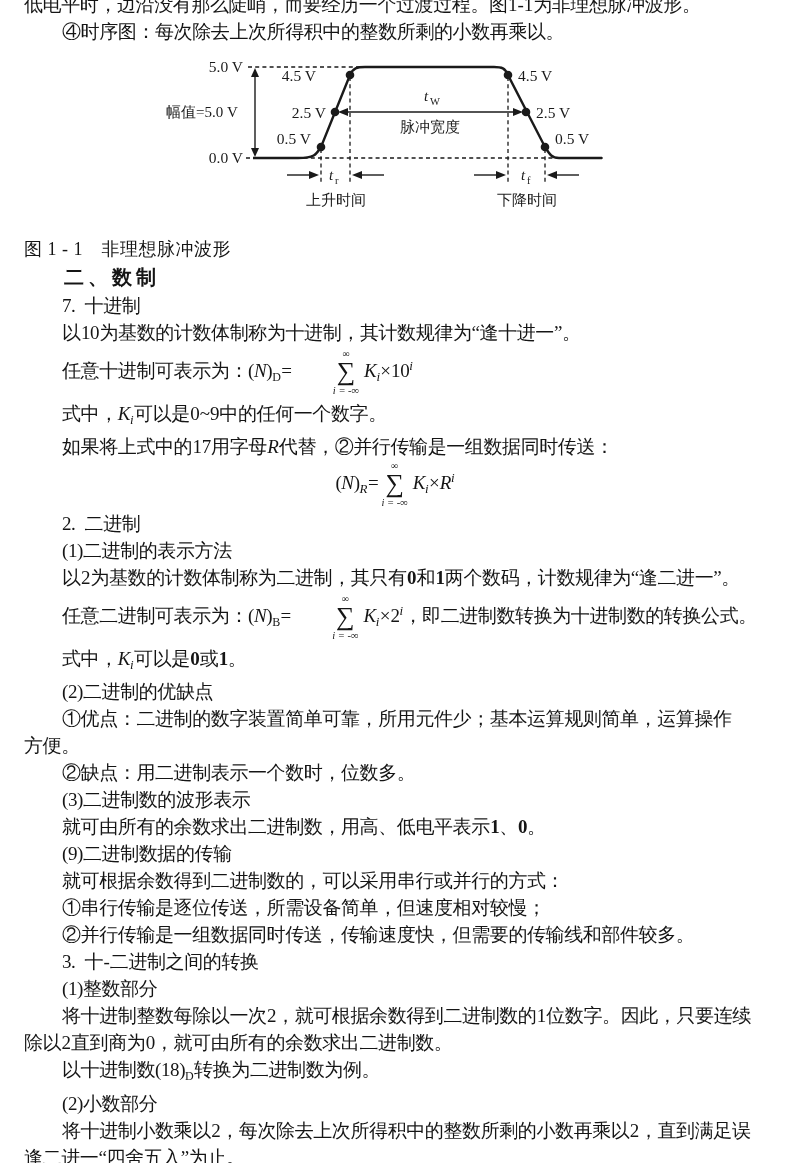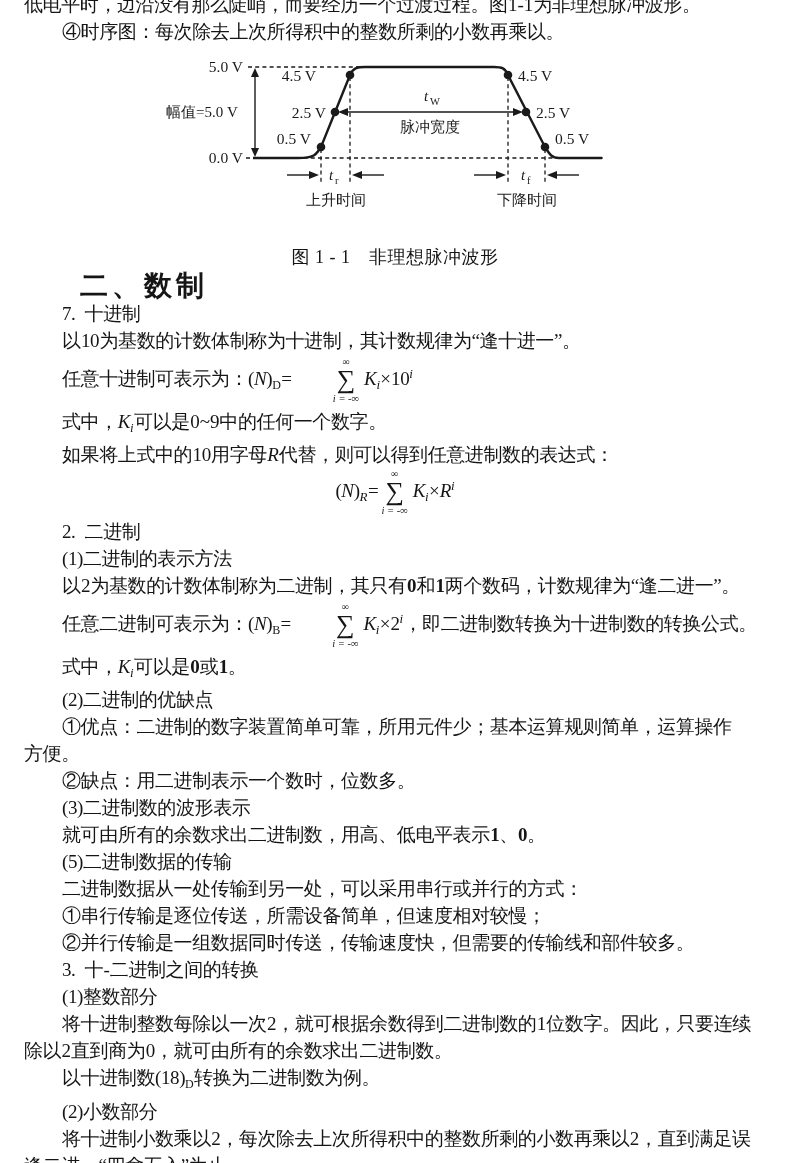--- a/index.html
+++ b/index.html
@@ -8,37 +8,37 @@
     font-family:"Liberation Serif","DejaVu Serif",serif;
     overflow:hidden;
   }
   .content{padding:0 24px 0 24px;}
   .para{
     font-size:19px;line-height:27px;white-space:nowrap;
     letter-spacing:-0.4px;word-spacing:-4px;
   }
   .para.cut{margin-top:-9px;}
   .para.indent{text-indent:2em;}
-  .para.heading{font-weight:bold;letter-spacing:4px;line-height:29px;font-size:28px;font-family:Liberation Serif, serif;}
+  .para.heading{font-weight:bold;letter-spacing:4px;line-height:29px;font-size:20px;font-family:Liberation Serif, serif;}
   .para.formula{padding:3px 0;}
   .para.center{text-align:center;text-indent:0;padding:1px 0;}
   .seg-b{font-weight:bold;}
   .seg-mi{font-style:italic;font-family:"Liberation Serif","DejaVu Serif",serif;}
   .seg-mr{font-family:"Liberation Serif","DejaVu Serif",serif;}
   .seg-sub{font-size:12px;vertical-align:-4px;letter-spacing:0;}
   .seg-subi{font-size:13px;vertical-align:-4px;font-style:italic;letter-spacing:0;}
   .seg-supi{font-size:13px;vertical-align:7px;font-style:italic;letter-spacing:0;}
   .sum{display:inline-flex;flex-direction:column;align-items:center;
        vertical-align:middle;margin:0 5px 0 3px;letter-spacing:0;word-spacing:0;}
   .sum-top{font-size:10px;line-height:10px;}
   .sum-sigma{font-size:26px;line-height:26px;}
   .sum-bot{font-size:10.5px;line-height:12px;font-style:italic;white-space:pre;}
   .fig{margin:12px 0 0 134px;text-decoration:underline;}
   .caption{
-    text-align:center;font-size:18px;line-height:28px;margin-top:24px;
+    font-size:18px;line-height:28px;margin-top:16px;
     letter-spacing:0.5px;
   }
   
   .wave{fill:none;stroke:#1a1a1a;stroke-width:2.4;}
   .dash{stroke:#1a1a1a;stroke-width:1.3;stroke-dasharray:4 3.2;fill:none;}
   .thin{stroke:#1a1a1a;stroke-width:1.4;fill:none;}
   .ah{fill:#1a1a1a;stroke:none;}
   .dot{fill:#1a1a1a;stroke:none;}
   .fv{font-family:"Liberation Serif","DejaVu Serif",serif;font-size:15.5px;fill:#1a1a1a;}
   .fzh{font-family:"Liberation Serif","DejaVu Serif",serif;font-size:15px;fill:#1a1a1a;}
@@ -133,43 +133,43 @@
   <div id="body-container">
       <div class="para indent heading"><span>二、数制</span></div>
       <div class="para indent"><span>7. 十进制</span></div>
       <div class="para indent"><span>以 10 为基数的计数体制称为十进制，其计数规律为“逢十进一”。</span></div>
       <div class="para indent formula"><span>任意十进制可表示为：</span><span class="seg-mr">(</span><span class="seg-mi">N</span><span class="seg-mr">)</span><span class="seg-sub">D</span><span class="seg-mr"> = </span><span class="sum">
           <span class="sum-top">∞</span>
           <span class="sum-sigma">∑</span>
           <span class="sum-bot">i = -∞</span>
         </span><span class="seg-mi">K</span><span class="seg-subi">i</span><span class="seg-mr"> × </span><span class="seg-mr">10</span><span class="seg-supi">i</span></div>
       <div class="para indent"><span>式中，</span><span class="seg-mi">K</span><span class="seg-subi">i</span><span> 可以是 0 ~ 9 中的任何一个数字。</span></div>
-      <div class="para indent"><span>如果将上式中的 10 用字母 </span><span class="seg-mi">R</span><span> 代替，则可以得到任意进制数的表达式：</span></div>
+      <div class="para indent"><span>如果将上式中的 17 用字母 </span><span class="seg-mi">R</span><span> 代替，②并行传输是一组数据同时传送：</span></div>
       <div class="para center formula"><span class="seg-mr">(</span><span class="seg-mi">N</span><span class="seg-mr">)</span><span class="seg-subi">R</span><span class="seg-mr"> = </span><span class="sum">
           <span class="sum-top">∞</span>
           <span class="sum-sigma">∑</span>
           <span class="sum-bot">i = -∞</span>
         </span><span class="seg-mi">K</span><span class="seg-subi">i</span><span class="seg-mr"> × </span><span class="seg-mi">R</span><span class="seg-supi">i</span></div>
       <div class="para indent"><span>2. 二进制</span></div>
       <div class="para indent"><span>(1)二进制的表示方法</span></div>
       <div class="para indent"><span>以 2 为基数的计数体制称为二进制，其只有 </span><span class="seg-b">0</span><span> 和 </span><span class="seg-b">1</span><span> 两个数码，计数规律为“逢二进一”。</span></div>
       <div class="para indent formula"><span>任意二进制可表示为：</span><span class="seg-mr">(</span><span class="seg-mi">N</span><span class="seg-mr">)</span><span class="seg-sub">B</span><span class="seg-mr"> = </span><span class="sum">
           <span class="sum-top">∞</span>
           <span class="sum-sigma">∑</span>
           <span class="sum-bot">i = -∞</span>
         </span><span class="seg-mi">K</span><span class="seg-subi">i</span><span class="seg-mr"> × </span><span class="seg-mr">2</span><span class="seg-supi">i</span><span> ，即二进制数转换为十进制数的转换公式。</span></div>
       <div class="para indent"><span>式中，</span><span class="seg-mi">K</span><span class="seg-subi">i</span><span> 可以是 </span><span class="seg-b">0</span><span> 或 </span><span class="seg-b">1</span><span>。</span></div>
       <div class="para indent"><span>(2)二进制的优缺点</span></div>
       <div class="para indent"><span>①优点：二进制的数字装置简单可靠，所用元件少；基本运算规则简单，运算操作</span></div>
       <div class="para"><span>方便。</span></div>
       <div class="para indent"><span>②缺点：用二进制表示一个数时，位数多。</span></div>
       <div class="para indent"><span>(3)二进制数的波形表示</span></div>
       <div class="para indent"><span>就可由所有的余数求出二进制数，用高、低电平表示 </span><span class="seg-b">1</span><span>、</span><span class="seg-b">0</span><span>。</span></div>
-      <div class="para indent"><span>(5)二进制数据的传输</span></div>
-      <div class="para indent"><span>二进制数据从一处传输到另一处，可以采用串行或并行的方式：</span></div>
+      <div class="para indent"><span>(9)二进制数据的传输</span></div>
+      <div class="para indent"><span>就可根据余数得到二进制数的，可以采用串行或并行的方式：</span></div>
       <div class="para indent"><span>①串行传输是逐位传送，所需设备简单，但速度相对较慢；</span></div>
       <div class="para indent"><span>②并行传输是一组数据同时传送，传输速度快，但需要的传输线和部件较多。</span></div>
       <div class="para indent"><span>3. 十 - 二进制之间的转换</span></div>
       <div class="para indent"><span>(1)整数部分</span></div>
       <div class="para indent"><span>将十进制整数每除以一次 2，就可根据余数得到二进制数的 1 位数字。因此，只要连续</span></div>
       <div class="para"><span>除以 2 直到商为 0，就可由所有的余数求出二进制数。</span></div>
       <div class="para indent"><span>以十进制数</span><span class="seg-mr">(18)</span><span class="seg-sub">D</span><span> 转换为二进制数为例。</span></div>
       <div class="para indent"><span>(2)小数部分</span></div>
       <div class="para indent"><span>将十进制小数乘以 2，每次除去上次所得积中的整数所剩的小数再乘以 2，直到满足误</span></div>
       <div class="para"><span>逢二进一“四舍五入”为止。</span></div>

